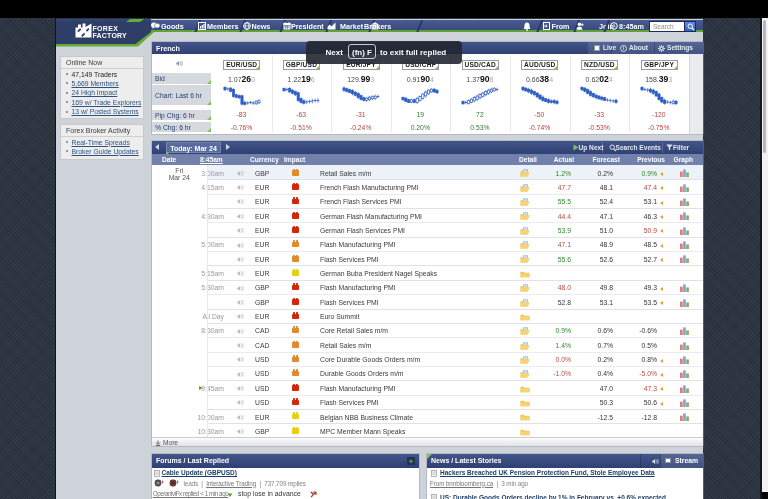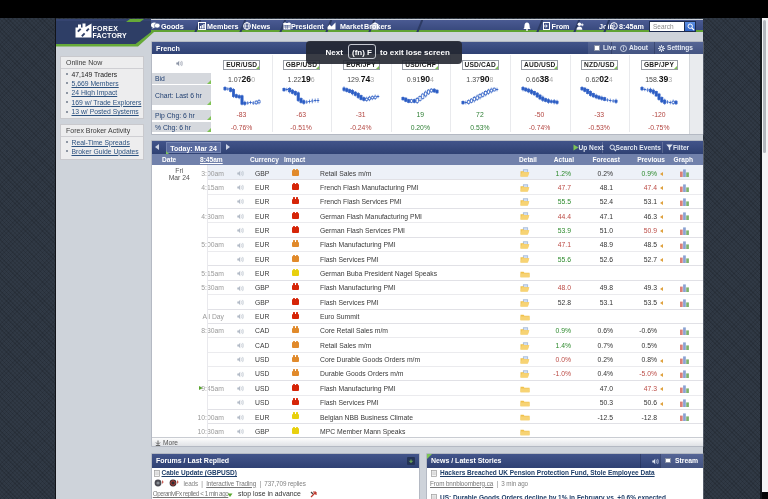--- a/index.html
+++ b/index.html
@@ -333,21 +333,21 @@
       <line x1="29.0" y1="15.0" x2="31.6" y2="15.0" stroke="#2b5cc4" stroke-width="0.9"></line>
       <line x1="33.2" y1="12.6" x2="33.2" y2="16.4" stroke="#2b5cc4" stroke-width="0.7"></line>
       <line x1="31.9" y1="14.5" x2="34.5" y2="14.5" stroke="#2b5cc4" stroke-width="0.9"></line>
       <line x1="36.0" y1="12.2" x2="36.0" y2="16.8" stroke="#2b5cc4" stroke-width="0.7"></line>
       <line x1="34.7" y1="14.5" x2="37.3" y2="14.5" stroke="#2b5cc4" stroke-width="0.9"></line>
     </svg>
     <div class="chg neg" style="left:119.6px;top:69px;">-63</div>
     <div class="chg neg" style="left:119.6px;top:81.5px;">-0.51%</div>
     <div class="scol-sep" style="left:179.2px;"></div>
     <div class="pair" style="left:190.5px;width:37px;text-align:center;">EUR/JPY<i></i></div>
-    <div class="bid" style="left:179.2px;">129.<b>74</b><em>3</em></div>
+    <div class="bid" style="left:179.2px;">129.<b>99</b><em>3</em></div>
     <svg class="abs" style="left:189.7px;top:44px;" width="38" height="21" viewBox="0 0 38 21">
       <line x1="2.0" y1="0.4" x2="2.0" y2="5.8" stroke="#2b5cc4" stroke-width="0.7"></line>
       <rect x="0.9" y="1.9" width="2.2" height="2.4" fill="#2b5cc4" stroke="#2b5cc4" stroke-width="0.7"></rect>
       <line x1="4.8" y1="1.5" x2="4.8" y2="6.5" stroke="#2b5cc4" stroke-width="0.7"></line>
       <rect x="3.7" y="2.7" width="2.2" height="2.7" fill="#2b5cc4" stroke="#2b5cc4" stroke-width="0.7"></rect>
       <line x1="7.7" y1="2.7" x2="7.7" y2="7.3" stroke="#2b5cc4" stroke-width="0.7"></line>
       <rect x="6.6" y="3.7" width="2.2" height="2.7" fill="#2b5cc4" stroke="#2b5cc4" stroke-width="0.7"></rect>
       <line x1="10.5" y1="3.2" x2="10.5" y2="9.3" stroke="#2b5cc4" stroke-width="0.7"></line>
       <rect x="9.4" y="4.6" width="2.2" height="3.2" fill="#2b5cc4" stroke="#2b5cc4" stroke-width="0.7"></rect>
       <line x1="13.3" y1="5.0" x2="13.3" y2="10.5" stroke="#2b5cc4" stroke-width="0.7"></line>
@@ -1063,13 +1063,13 @@
           <line x1="1.3" y1="4.4" x2="4.7" y2="4.4"></line>
         </g>
       </svg>
       <span class="abs blink" style="left:13px;top:26px;">US: Durable Goods Orders decline by 1% in February vs. +0.6% expected</span>
   </div>
 </div>
 
 <div class="abs" id="fsov">
   <span class="abs" style="left:19.5px;top:7.5px;">Next</span>
   <div class="key">(fn) F</div>
-  <span class="abs" style="left:74px;top:7.5px;">to exit lose screen</span>
+  <span class="abs" style="left:74px;top:7.5px;">to exit full replied</span>
 </div>
 </body></html>

